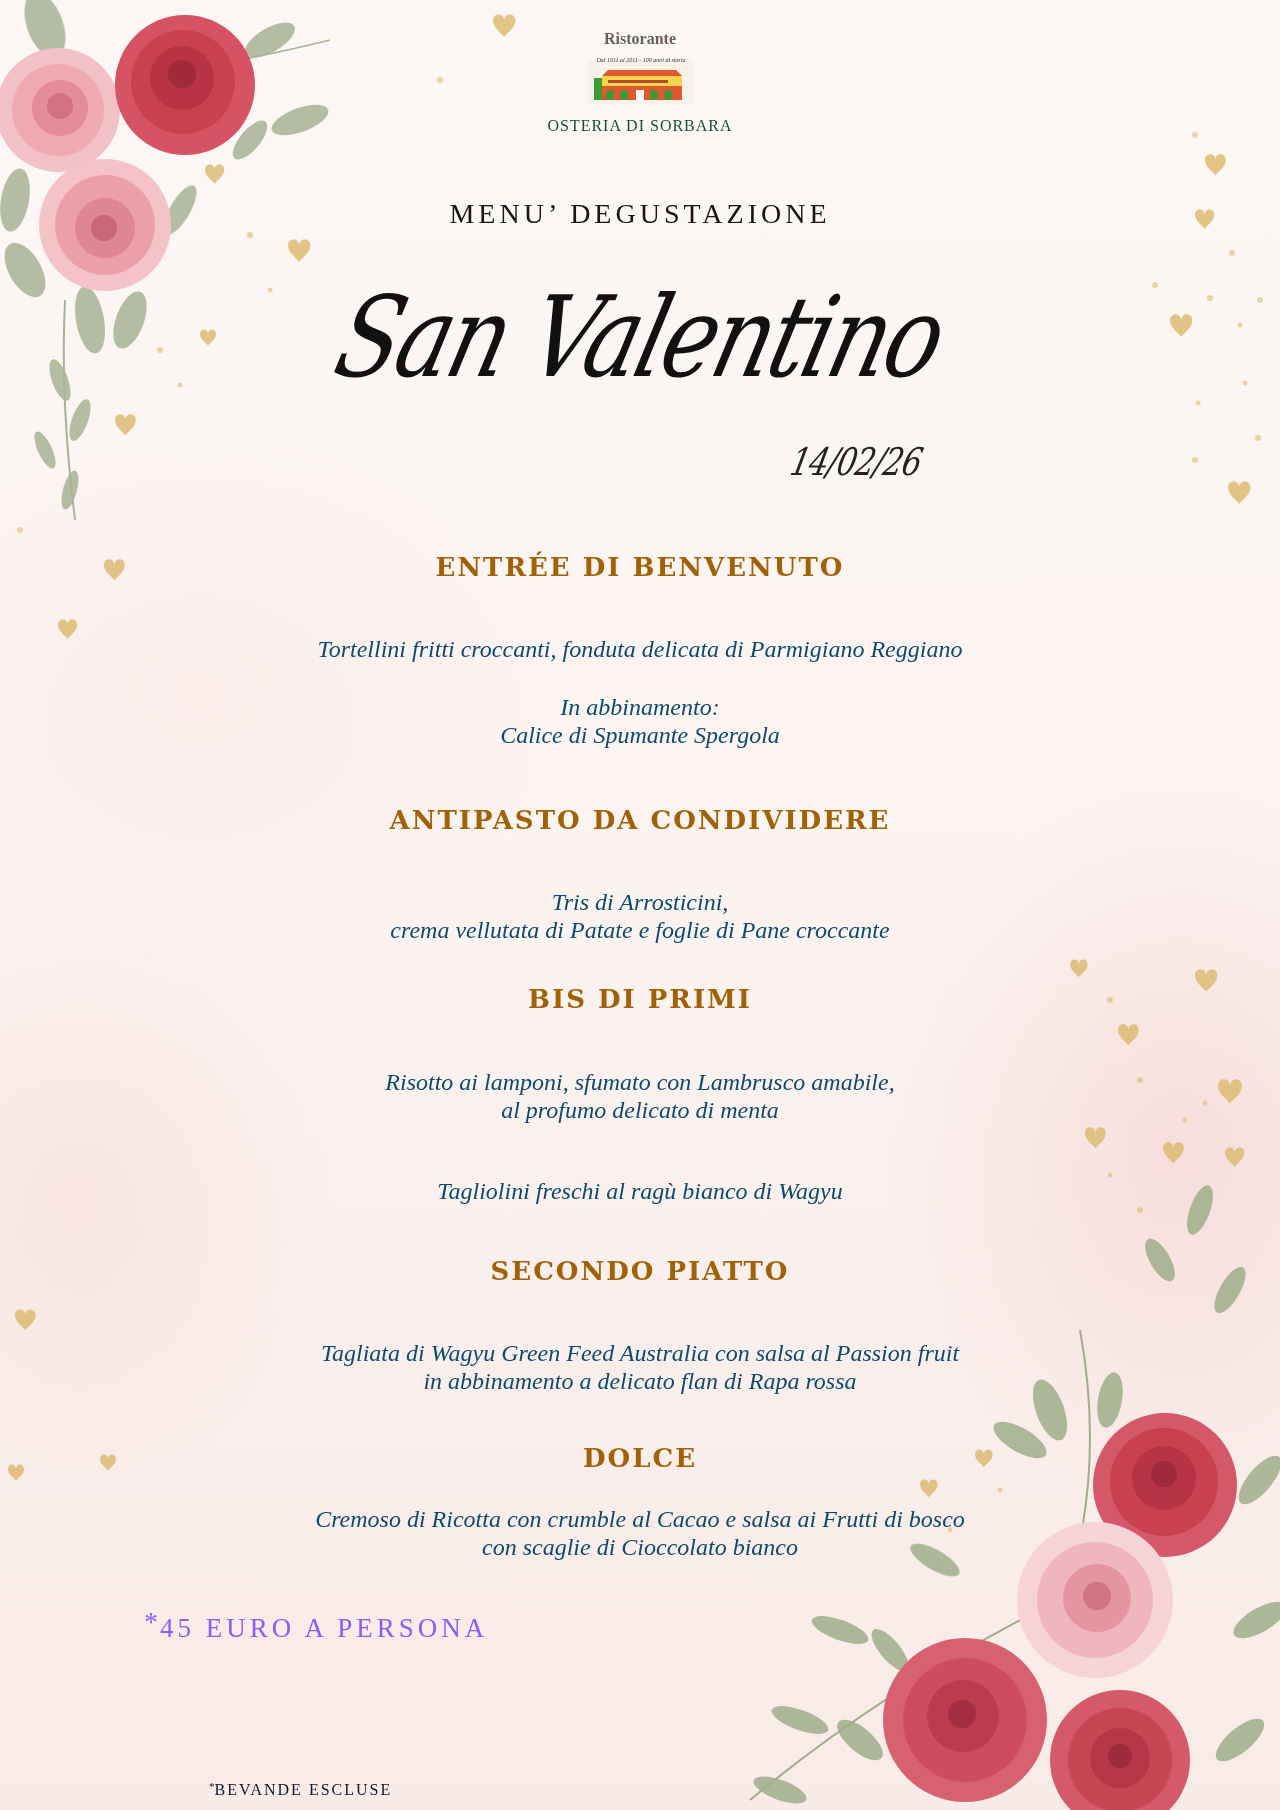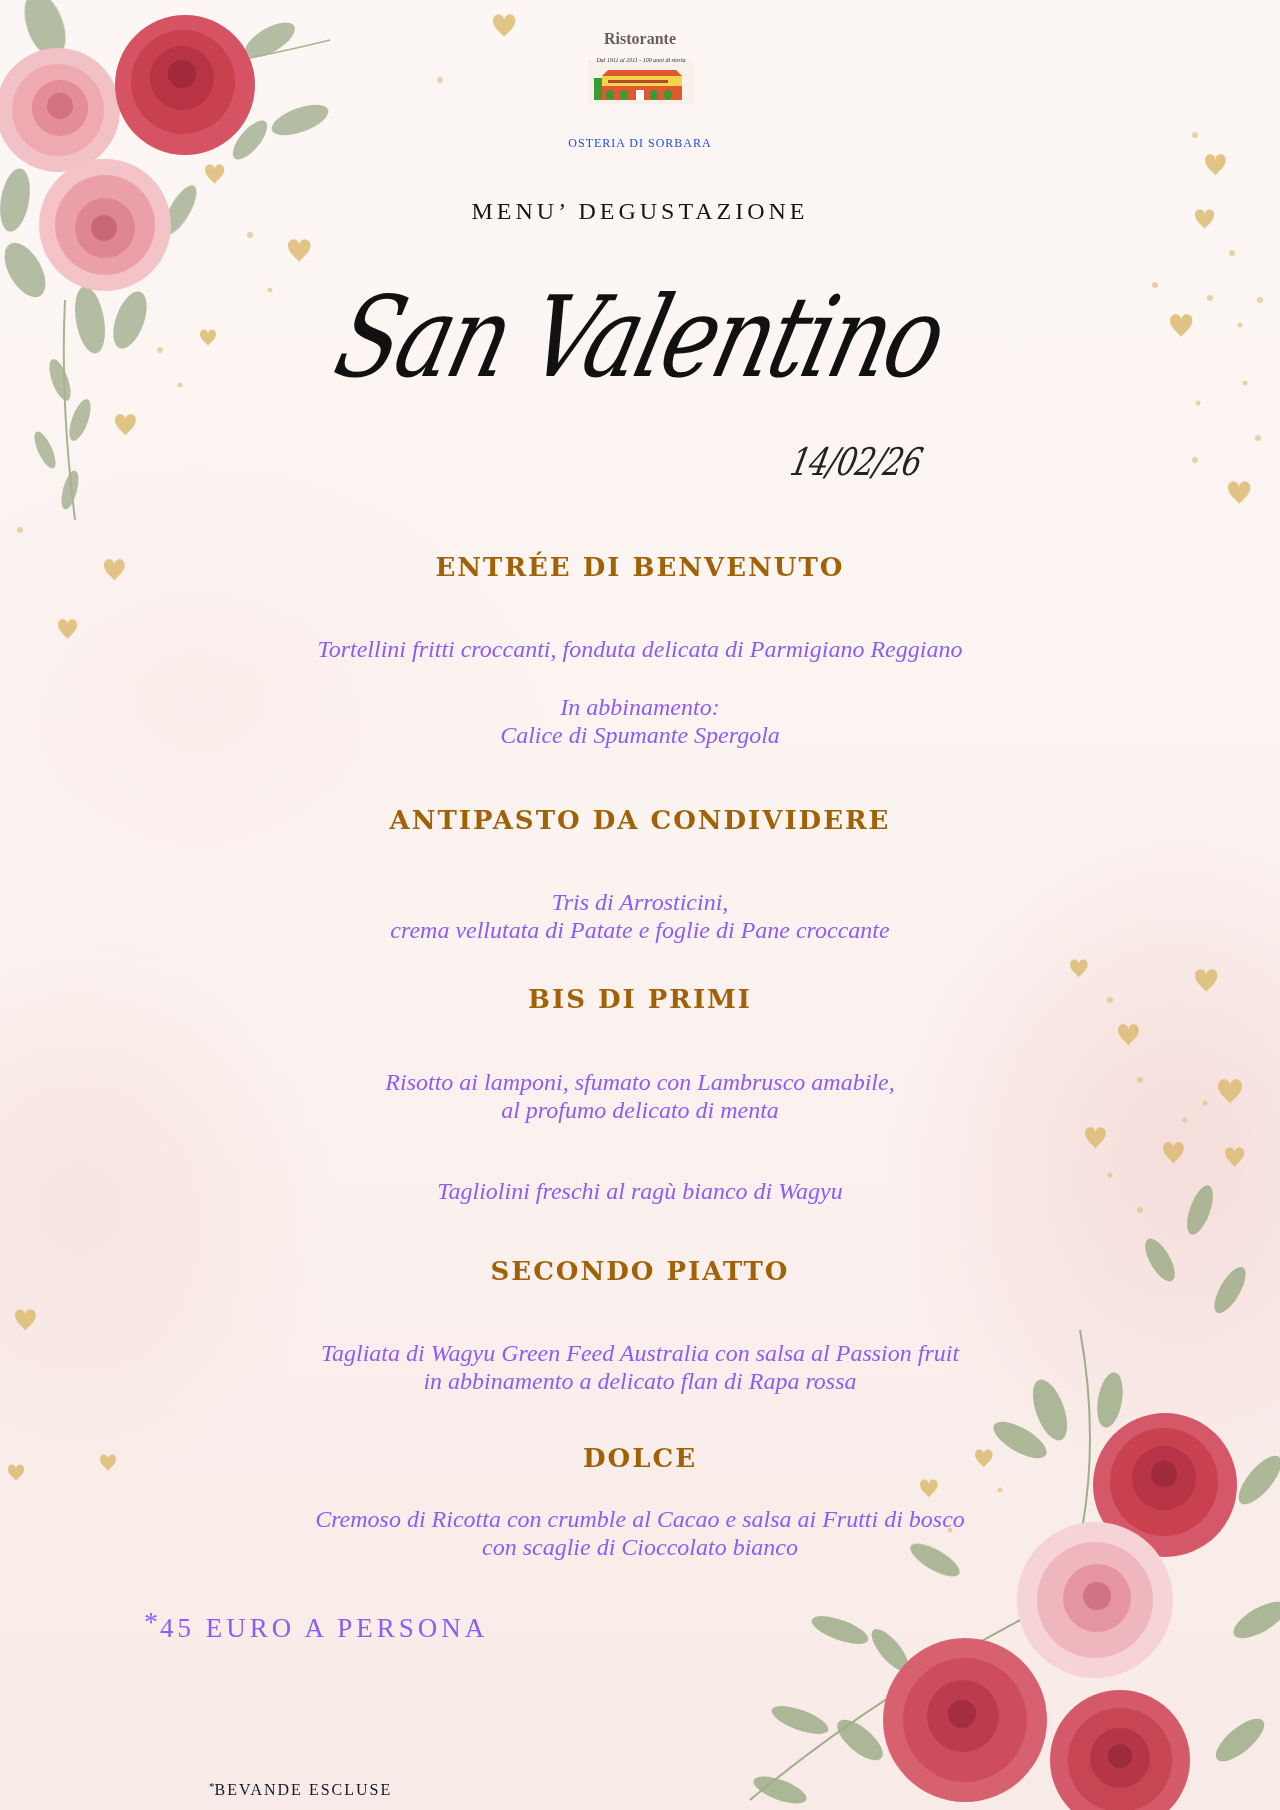--- a/index.html
+++ b/index.html
@@ -22,43 +22,43 @@
   .center { position: absolute; left: 0; width: 1280px; text-align: center; }
 
   .logo-top { top: 30px; font-size: 16px; color: #6b5e5a; font-weight: bold; }
   .logo-img {
     position: absolute; left: 588px; top: 60px; width: 106px; height: 44px;
   }
   .logo-tag {
     position: absolute; left: 582px; top: 57px; width: 118px; text-align: center;
     font-size: 6px; font-style: italic; color: #333;
   }
-  .logo-name { top: 117px; font-size: 12px; letter-spacing: 1px; color: #1d4ed8; margin-top: 19px; }
-
-  .menu-deg { top: 198px; font-size: 24px; letter-spacing: 4px; color: #1a1414; }
+  .logo-name { top: 117px; font-size: 16px; letter-spacing: 1px; color: #14532d; }
+
+  .menu-deg { top: 198px; font-size: 28px; letter-spacing: 4px; color: #1a1414; }
 
   .title {
     top: 272px; font-size: 112px; font-style: italic;
     font-family: "DejaVu Serif", serif; font-weight: normal;
     letter-spacing: -4px; color: #111;
     transform: skewX(-14deg) scaleX(0.82); transform-origin: center;
   }
   .date {
     position: absolute; left: 775px; top: 440px;
     font-size: 38px; font-style: italic; color: #222;
     font-family: "DejaVu Serif", serif; letter-spacing: -1px;
     transform: skewX(-12deg) scaleX(0.8);
   }
 
   .section-h {
     font-family: "DejaVu Serif", serif; font-weight: bold;
     font-size: 26px; letter-spacing: 2px; color: #a16207;
   }
   .dish {
-    font-style: italic; font-size: 24px; line-height: 28px; color: #8b5cf6;
+    font-style: italic; font-size: 24px; line-height: 28px; color: #0c4a6e;
   }
 
   .price {
     position: absolute; left: 144px; top: 1612px;
     font-size: 27px; letter-spacing: 4px; color: #8b5cf6;
   }
   .price .star { font-size: 28px; letter-spacing: 0; position: relative; top: -6px; margin-right: 2px; }
   .drinks {
     position: absolute; left: 209px; top: 1749px;
     font-size: 16px; letter-spacing: 2px; color: #0f172a; margin-top: 32px;

